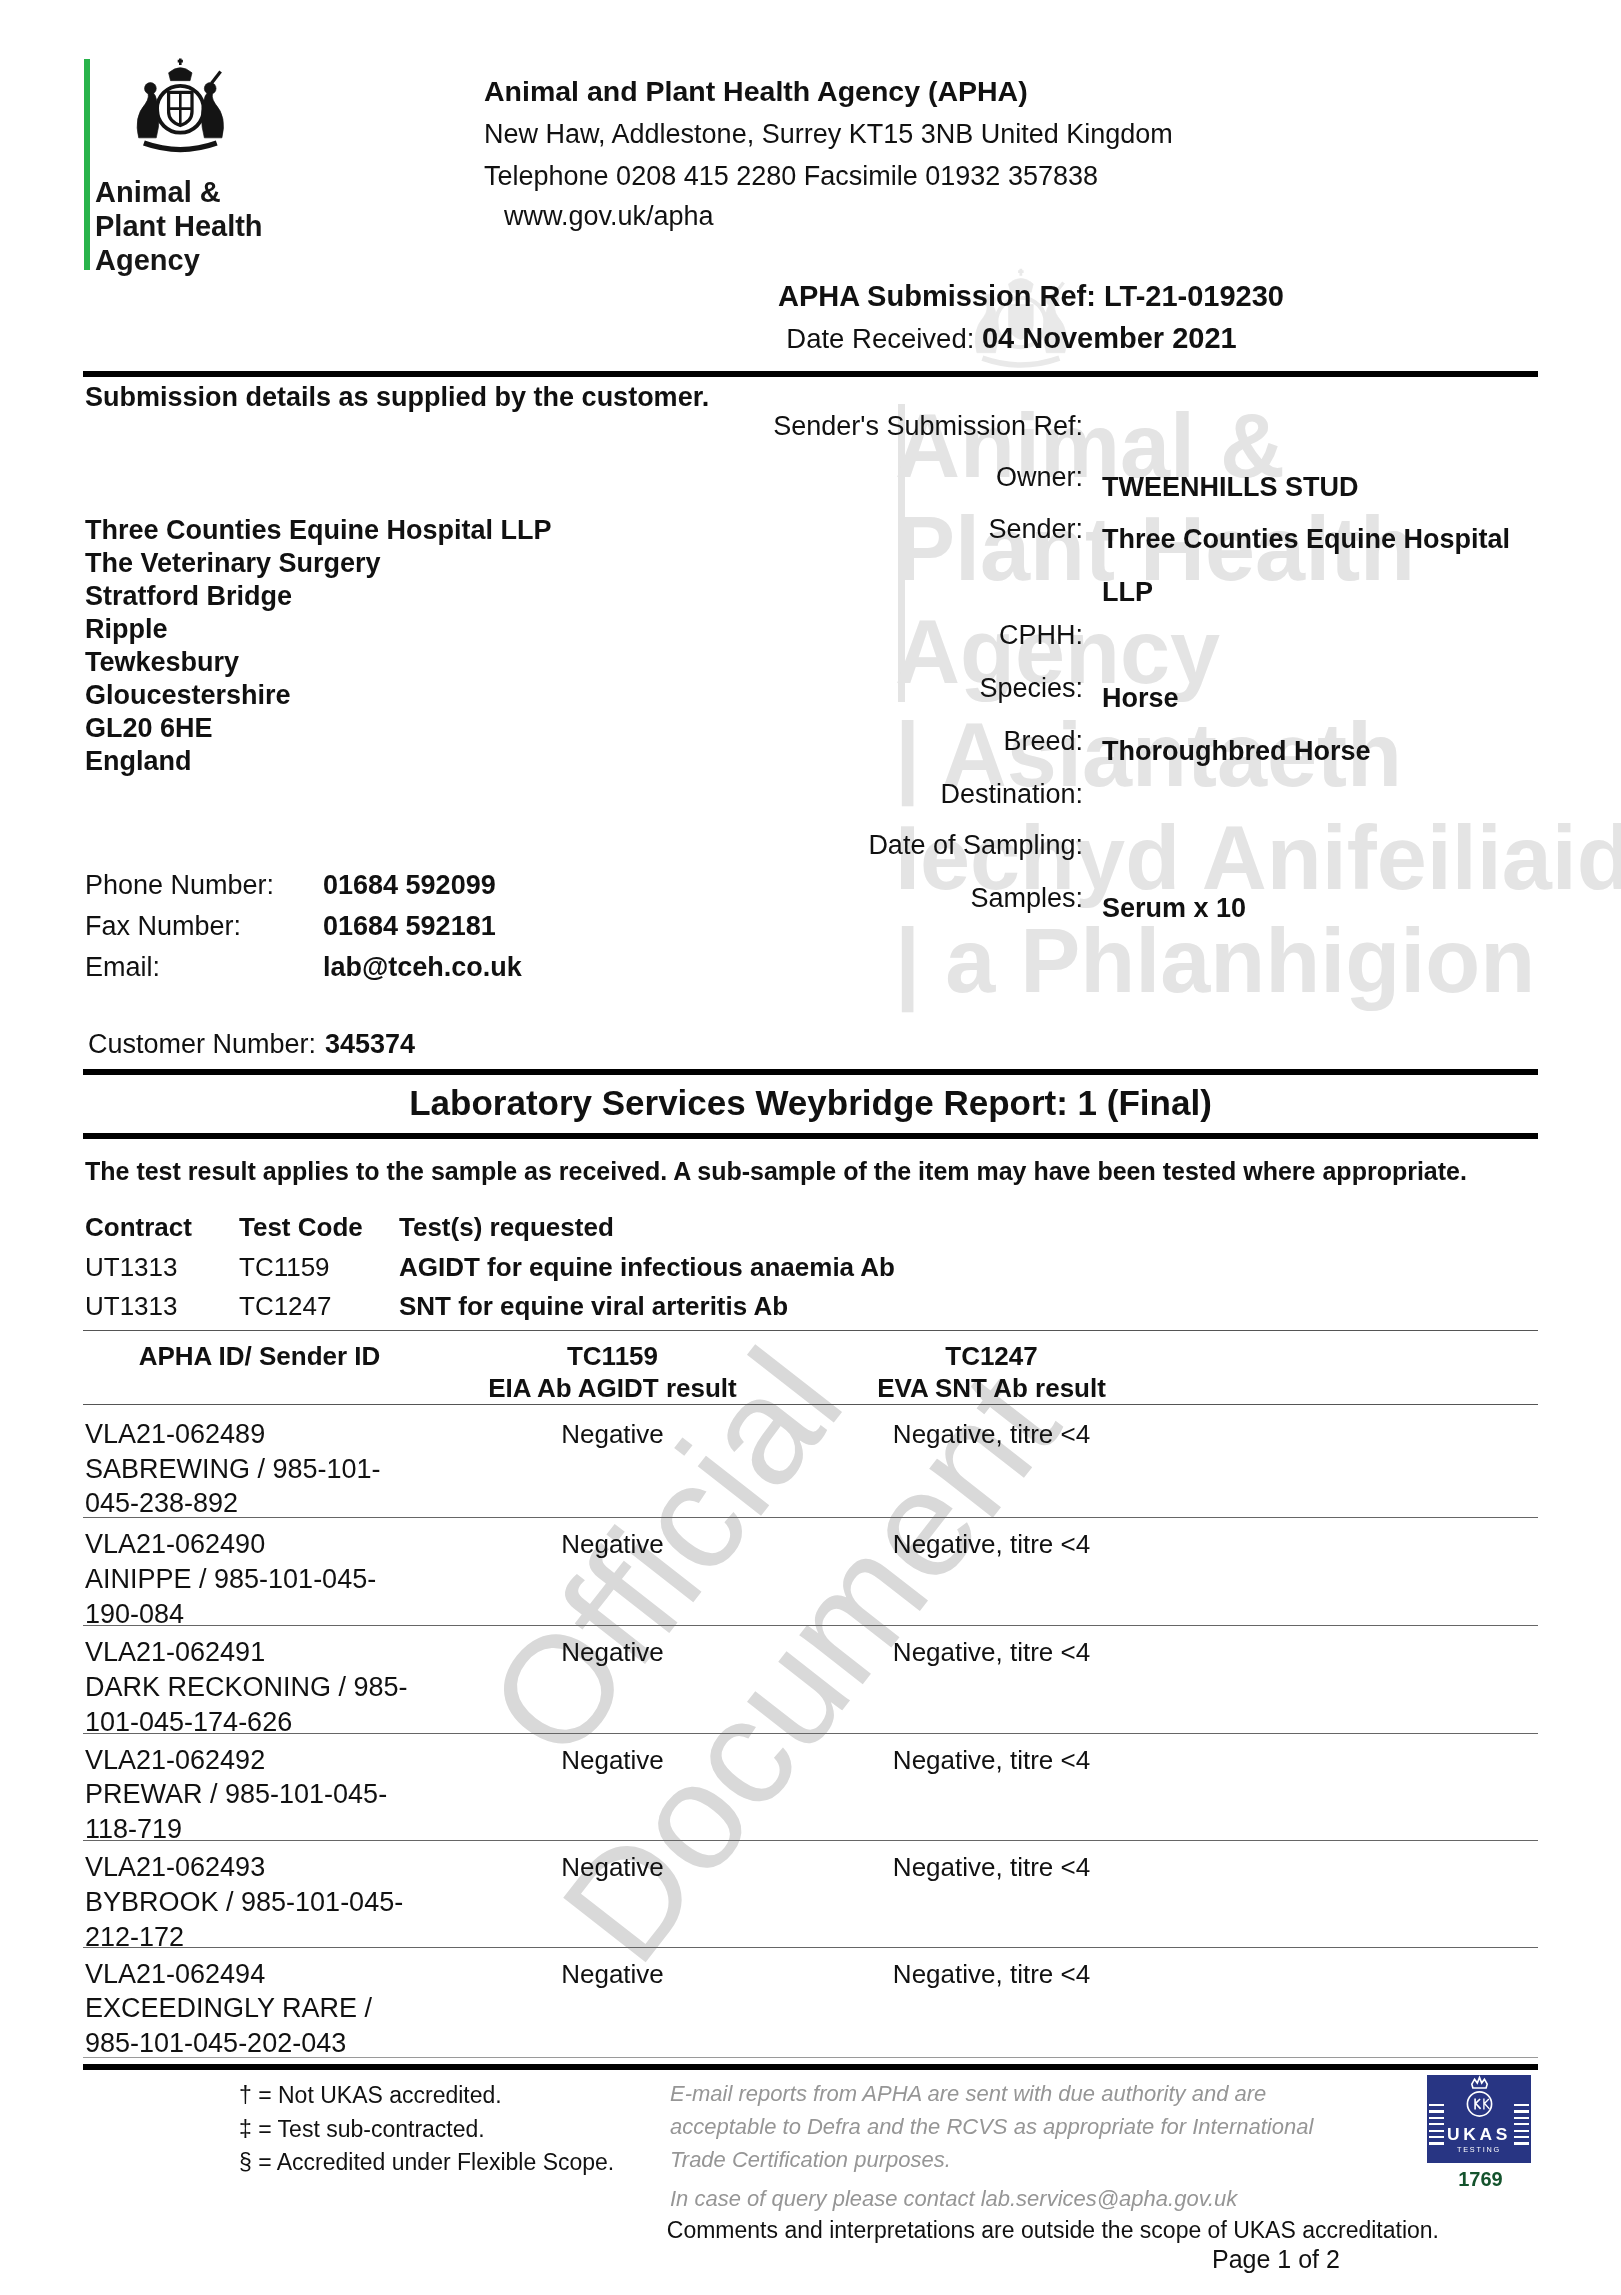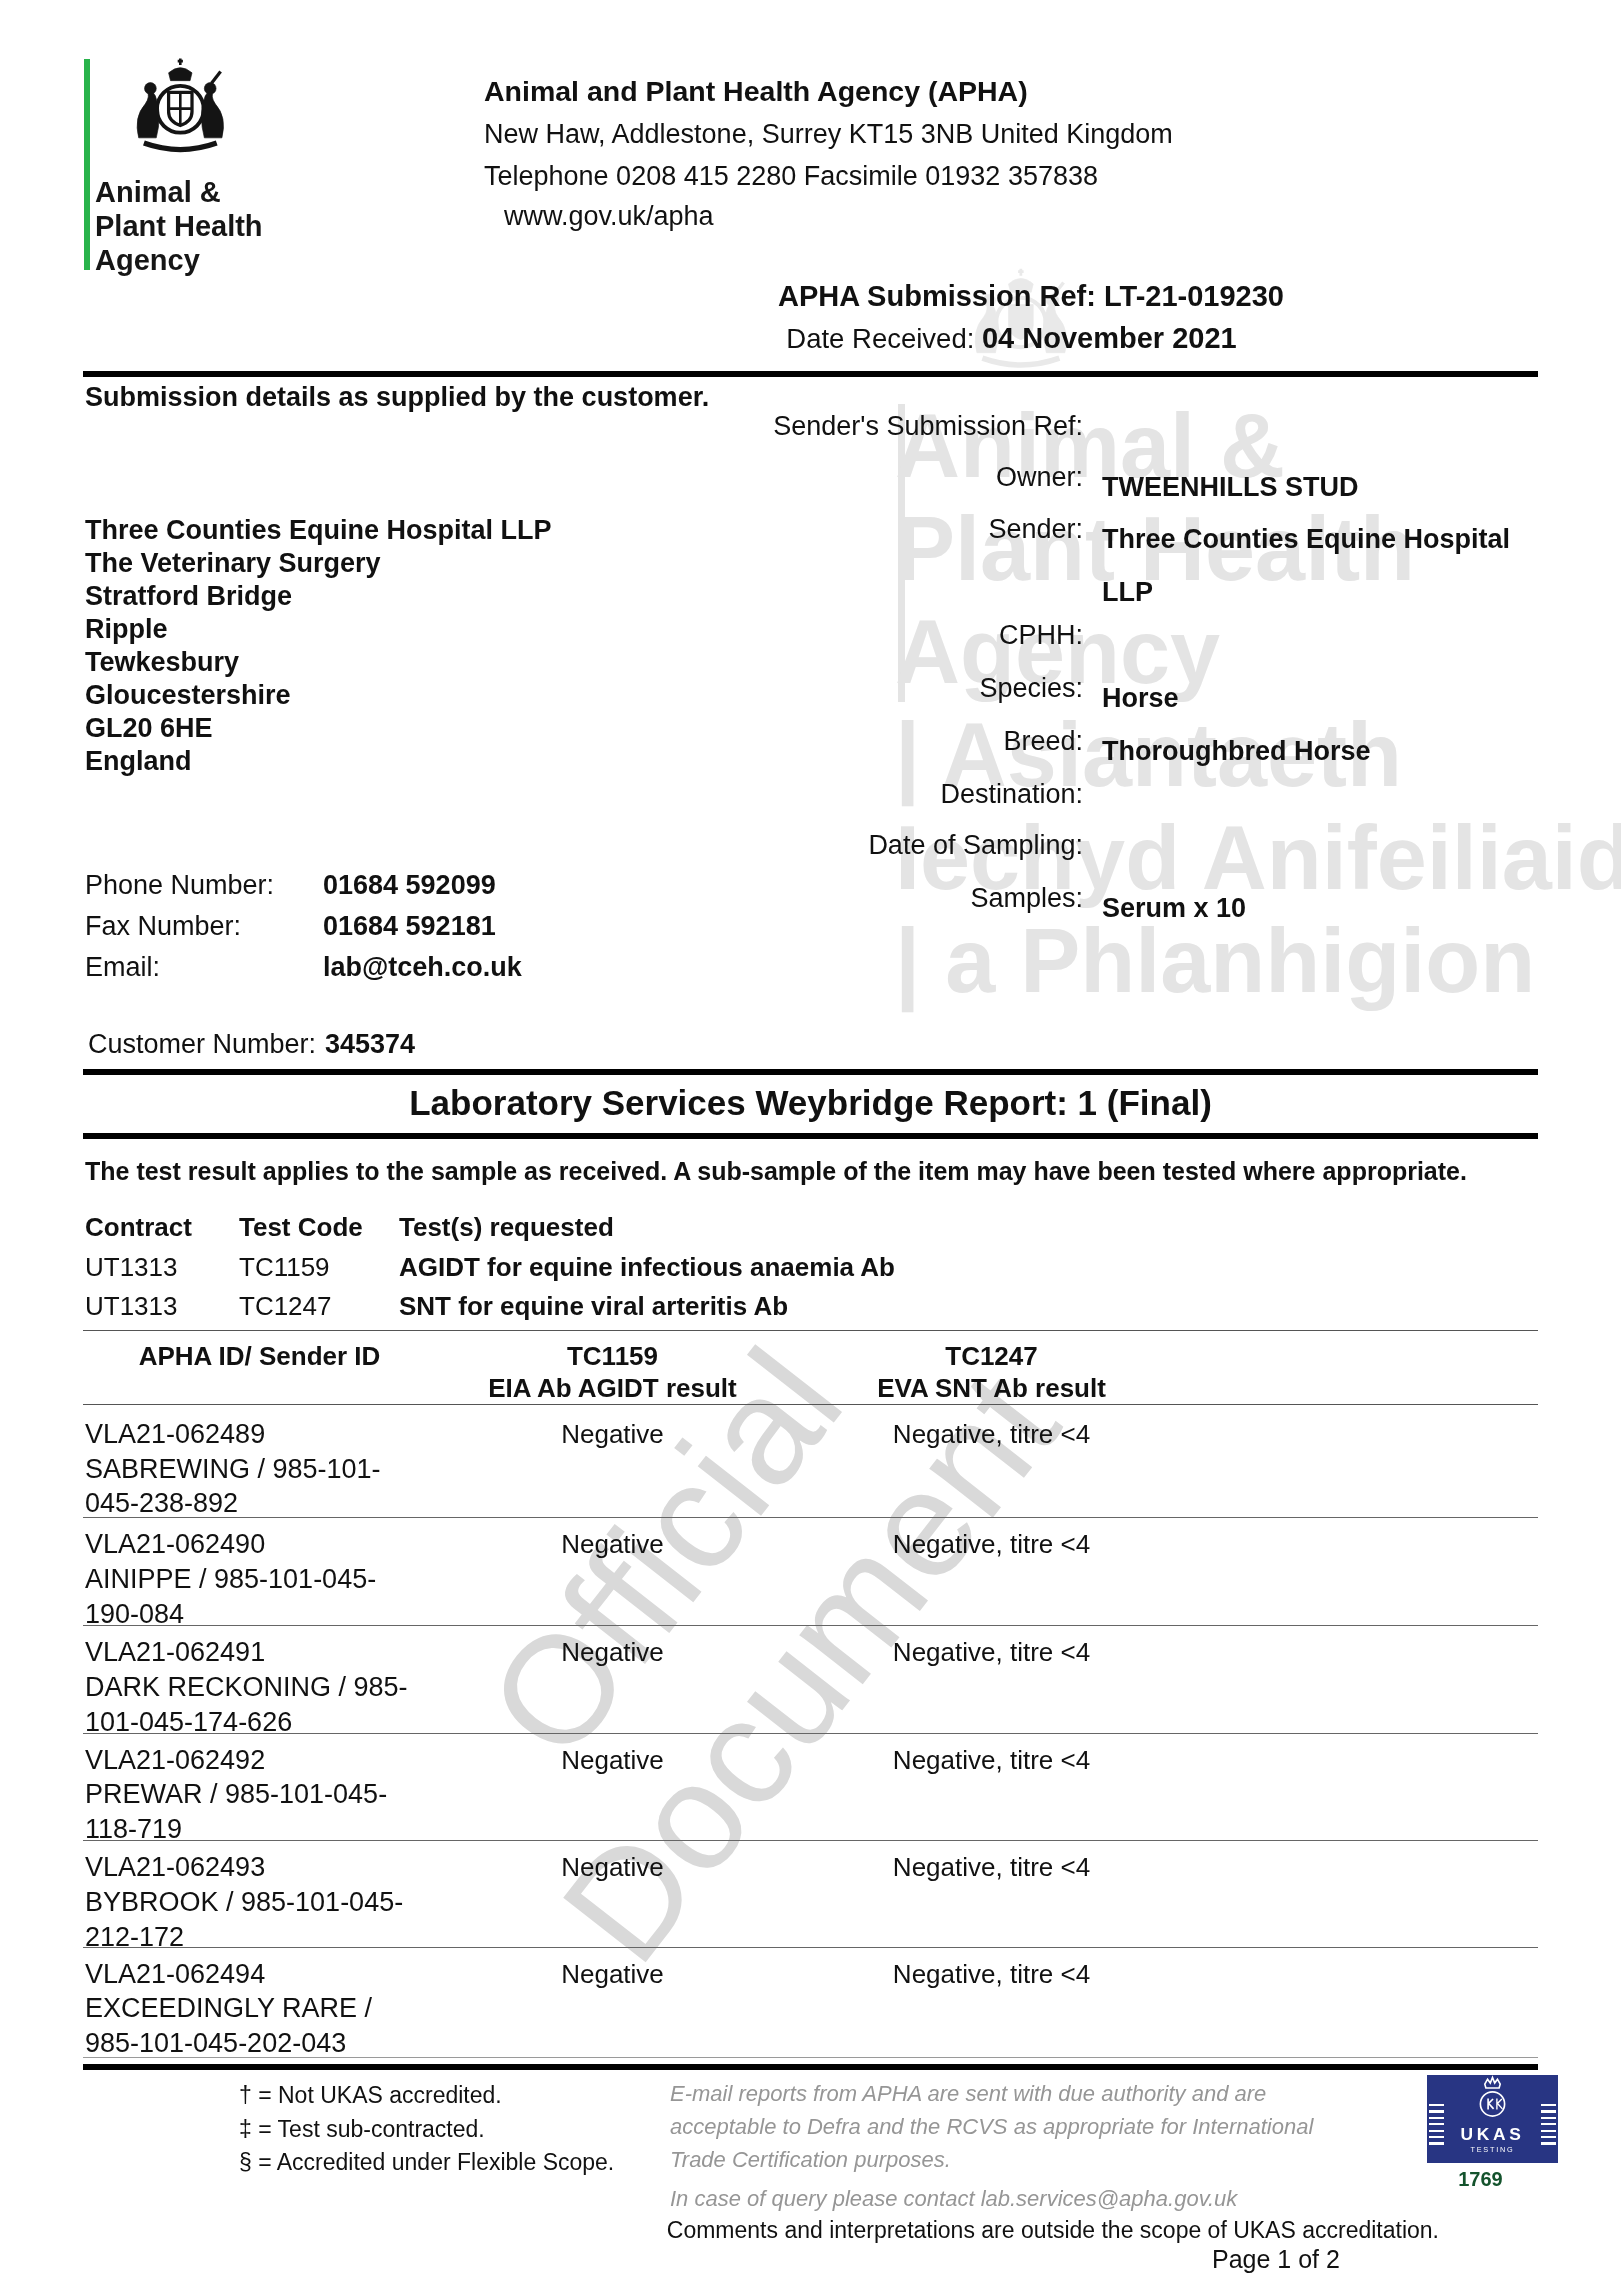--- a/index.html
+++ b/index.html
@@ -49,21 +49,21 @@
   .col1{left:85px;width:349px;text-align:center;}
   .col2{left:429px;width:367px;text-align:center;}
   .col3{left:762px;width:459px;text-align:center;}
   .rid{left:85px;width:482px;font-size:27px;white-space:nowrap;}
   .rcell{font-size:26px;white-space:nowrap;}
   
   .legend{left:239px;font-size:23px;}
   .gray-i{left:670px;font-size:22px;font-style:italic;color:#969696;}
   .comments{left:85px;top:2217px;width:1354px;text-align:right;font-size:23px;}
   .pageno{left:1212px;top:2245px;font-size:25px;}
-  .ukas-box{left:1427px;top:2075px;width:131px;height:88px;background:#283583;display:flex;flex-direction:column;align-items:center;justify-content:flex-start;}
+  .ukas-box{left:1427px;top:2075px;width:104px;height:88px;background:#283583;display:flex;flex-direction:column;align-items:center;justify-content:flex-start;}
   .ukas-hatch{position:absolute;top:28.5px;width:15.6px;height:42px;
     background:repeating-linear-gradient(to bottom,#ffffff 0 2.3px,transparent 2.3px 6.4px);}
   .ukas-name{color:#fff;font-size:17.4px;font-weight:bold;letter-spacing:3.7px;margin-top:0.9px;}
   .ukas-testing{color:#fff;font-size:7.3px;letter-spacing:1.8px;margin-top:0.5px;}
   .ukas-num{left:1427px;top:2168px;width:107px;text-align:center;font-size:20px;font-weight:bold;color:#14532d;}
 </style>
 </head>
 <body>
 
 <div class="page">

